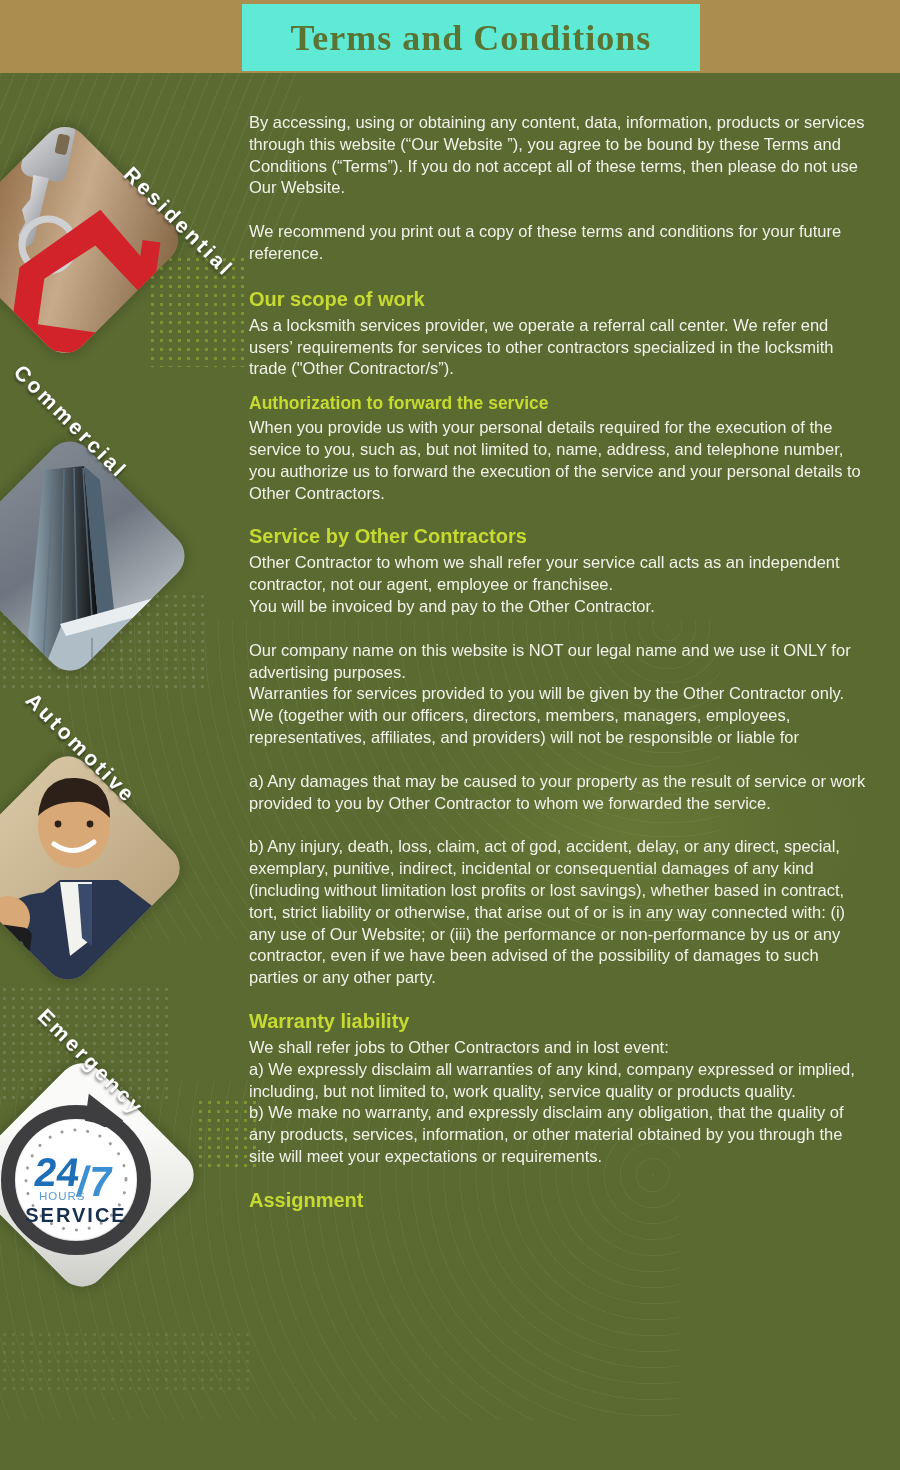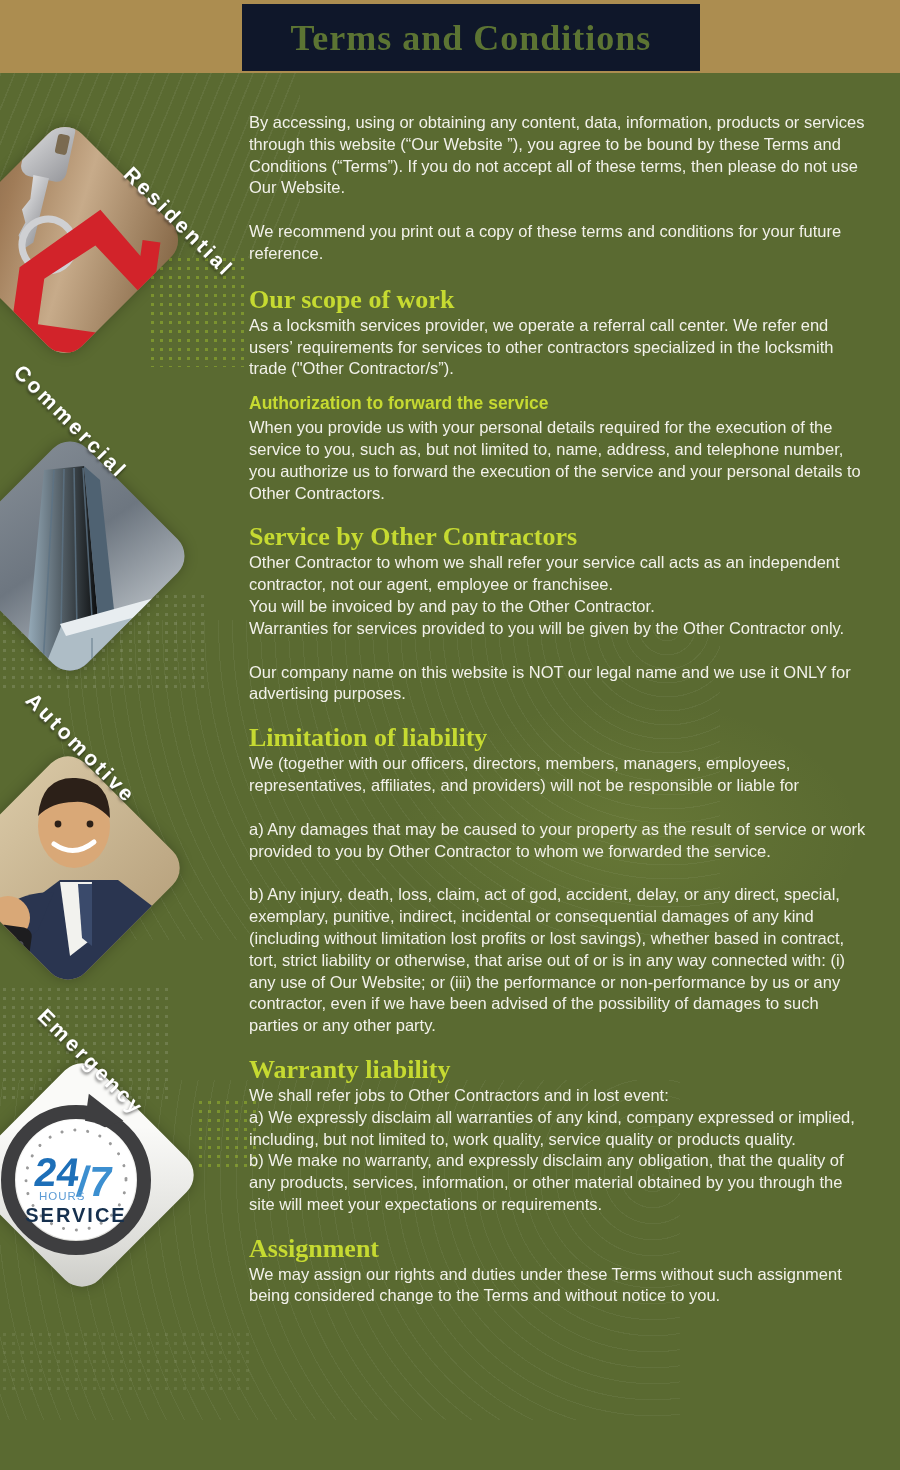--- a/index.html
+++ b/index.html
@@ -20,21 +20,21 @@
   .dots-e{left:0;top:1330px;width:250px;height:60px;opacity:.6;}
   .rings-a{left:60px;top:620px;width:660px;height:320px;
     background:repeating-radial-gradient(circle at 92% 2%,rgba(255,255,255,0.05) 0 1px,transparent 1px 14px);}
   .rings-b{left:0;top:1080px;width:680px;height:340px;
     background:repeating-radial-gradient(circle at 96% 28%,rgba(255,255,255,0.05) 0 1px,transparent 1px 16px);}
   .glow{left:300px;top:620px;width:600px;height:430px;
     background:radial-gradient(ellipse 55% 45% at 55% 50%,rgba(190,212,90,0.12),transparent 70%);}
 
   
   .gold-band{position:absolute;left:0;top:0;width:900px;height:73px;background:#ac8d50;z-index:4;}
-  .title-box{position:absolute;left:242px;top:4px;width:458px;height:67px;background:#0f172a;z-index:5;
+  .title-box{position:absolute;left:242px;top:4px;width:458px;height:67px;background:#5eead4;z-index:5;
     display:flex;align-items:center;justify-content:center;}
   .title-box h1{margin:0;font-family:"Liberation Serif",serif;font-size:36px;font-weight:bold;
     letter-spacing:1px;color:#5c7433;}
 
   
   .diamond{position:absolute;transform:rotate(45deg);border-radius:24px;overflow:hidden;z-index:2;
     box-shadow:0 0 14px rgba(0,0,0,0.25);}
   .diamond .inner{position:absolute;transform:rotate(-45deg);}
   .d1{left:-22px;top:153px;width:174px;height:174px;}
   .d1 .inner{left:-40px;top:-40px;width:254px;height:254px;}
@@ -54,21 +54,21 @@
 
   
   .badge247{position:absolute;left:-10px;top:1092px;width:172px;height:172px;z-index:3;}
 
   
   .body-col{position:absolute;left:249px;top:112px;width:623px;z-index:2;
     color:#f2f1ea;font-size:16.5px;line-height:21.8px;}
   .body-col p{margin:0 0 22px 0;}
   .body-col p.tight{margin:0;}
   .body-col p.gap-before{margin-top:22px;}
-  h2.sec{font-size:26px;line-height:25px;margin:20px 0 3px 0;color:#c6da31;font-weight:bold;font-family:Liberation Serif, serif;}
+  h2.sec{font-size:20px;line-height:25px;margin:20px 0 3px 0;color:#c6da31;font-weight:bold;}
   h3.sub{font-size:17.5px;line-height:21px;margin:13px 0 3px 0;color:#c6da31;font-weight:bold;}
 </style>
 </head>
 <body>
 
 <div id="page">
 
   <div class="deco stripes-tl"></div>
   <div class="deco dots dots-b"></div>
   <div class="deco dots dots-c"></div>
@@ -208,30 +208,28 @@
 
     <h2 class="sec">Our scope of work</h2>
     <p class="tight">As a locksmith services provider, we operate a referral call center. We refer end users’ requirements for services to other contractors specialized in the locksmith trade ("Other Contractor/s”).</p>
 
     <h3 class="sub">Authorization to forward the service</h3>
     <p class="tight">When you provide us with your personal details required for the execution of the service to you, such as, but not limited to, name, address, and telephone number, you authorize us to forward the execution of the service and your personal details to Other Contractors.</p>
 
     <h2 class="sec">Service by Other Contractors</h2>
     <p class="tight">Other Contractor to whom we shall refer your service call acts as an independent contractor, not our agent, employee or franchisee.</p>
     <p class="tight">You will be invoiced by and pay to the Other Contractor.</p>
+    <p class="tight gap-before">Our company name on this website is NOT our legal name and we use it ONLY for advertising purposes.</p>
     <p class="tight">Warranties for services provided to you will be given by the Other Contractor only.</p>
-    <p class="tight gap-before">Our company name on this website is NOT our legal name and we use it ONLY for advertising purposes.</p>
-
-    <h2 class="sec">Limitation of liability</h2>
+
     <p class="tight">We (together with our officers, directors, members, managers, employees, representatives, affiliates, and providers) will not be responsible or liable for</p>
     <p class="tight gap-before">a) Any damages that may be caused to your property as the result of service or work provided to you by Other Contractor to whom we forwarded the service.</p>
     <p class="tight gap-before">b) Any injury, death, loss, claim, act of god, accident, delay, or any direct, special, exemplary, punitive, indirect, incidental or consequential damages of any kind (including without limitation lost profits or lost savings), whether based in contract, tort, strict liability or otherwise, that arise out of or is in any way connected with: (i) any use of Our Website; or (iii) the performance or non-performance by us or any contractor, even if we have been advised of the possibility of damages to such parties or any other party.</p>
 
     <h2 class="sec">Warranty liability</h2>
     <p class="tight">We shall refer jobs to Other Contractors and in lost event:</p>
     <p class="tight">a) We expressly disclaim all warranties of any kind, company expressed or implied, including, but not limited to, work quality, service quality or products quality.</p>
     <p class="tight">b) We make no warranty, and expressly disclaim any obligation, that the quality of any products, services, information, or other material obtained by you through the site will meet your expectations or requirements.</p>
 
     <h2 class="sec">Assignment</h2>
-    <p class="tight">We may assign our rights and duties under these Terms without such assignment being considered change to the Terms and without notice to you.</p>
   </div>
 
 </div>
 
 </body></html>

